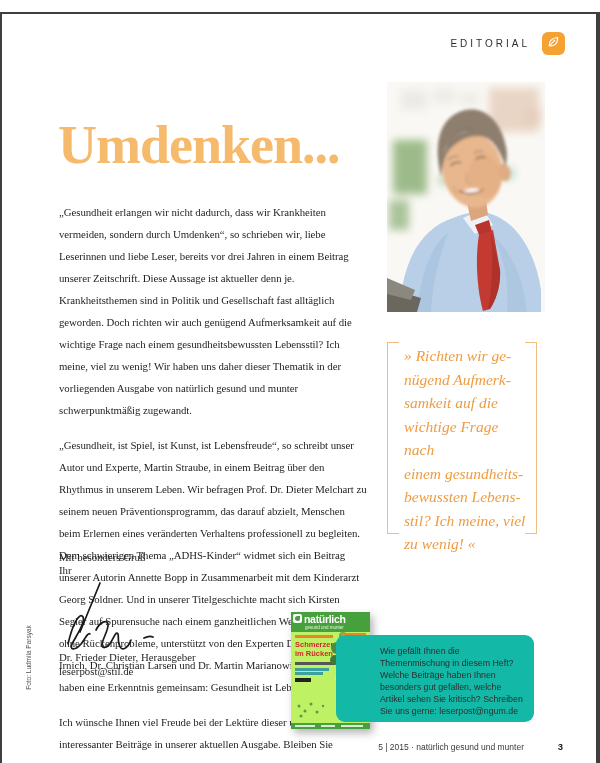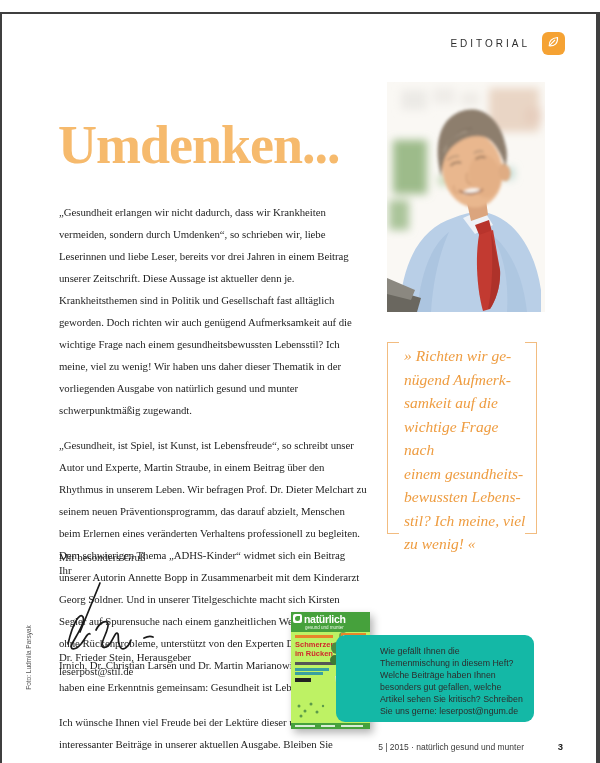--- a/index.html
+++ b/index.html
@@ -126,21 +126,21 @@
       <g fill="none" stroke="#1a1a1a" stroke-width="1.7" stroke-linecap="round">
         <path d="M40,3 L20,52"></path>
         <path d="M8,64 C13,42 20,32 23,37 C26,42 16,56 12,64 C9,70 15,71 21,64 C25,59 28,52 30,54"></path>
         <path d="M36,50 C40,42 47,39 48,44 C49,49 43,58 42,64 C41,69 47,69 51,62 C54,57 56,51 58,54 C59,57 57,64 61,68 C64,71 69,66 71,60"></path>
         <path d="M84,58 C88,56 91,56 93,57"></path>
       </g>
     </svg>
   </div>
 
   <div class="author">
-    <div>Dr. Frieder Stein, Herausgeber</div>
+    <div>Dr. Frieder Dieter, Herausgeber</div>
     <div>leserpost@stil.de</div>
   </div>
 
   <div class="photo-credit">Foto: Ludmila Parsyak</div>
 
   <div class="portrait">
     <svg width="158" height="230" viewBox="0 0 158 230">
       <defs>
         <filter id="blur4" x="-30%" y="-30%" width="160%" height="160%">
             <feGaussianBlur stdDeviation="4"></feGaussianBlur>

